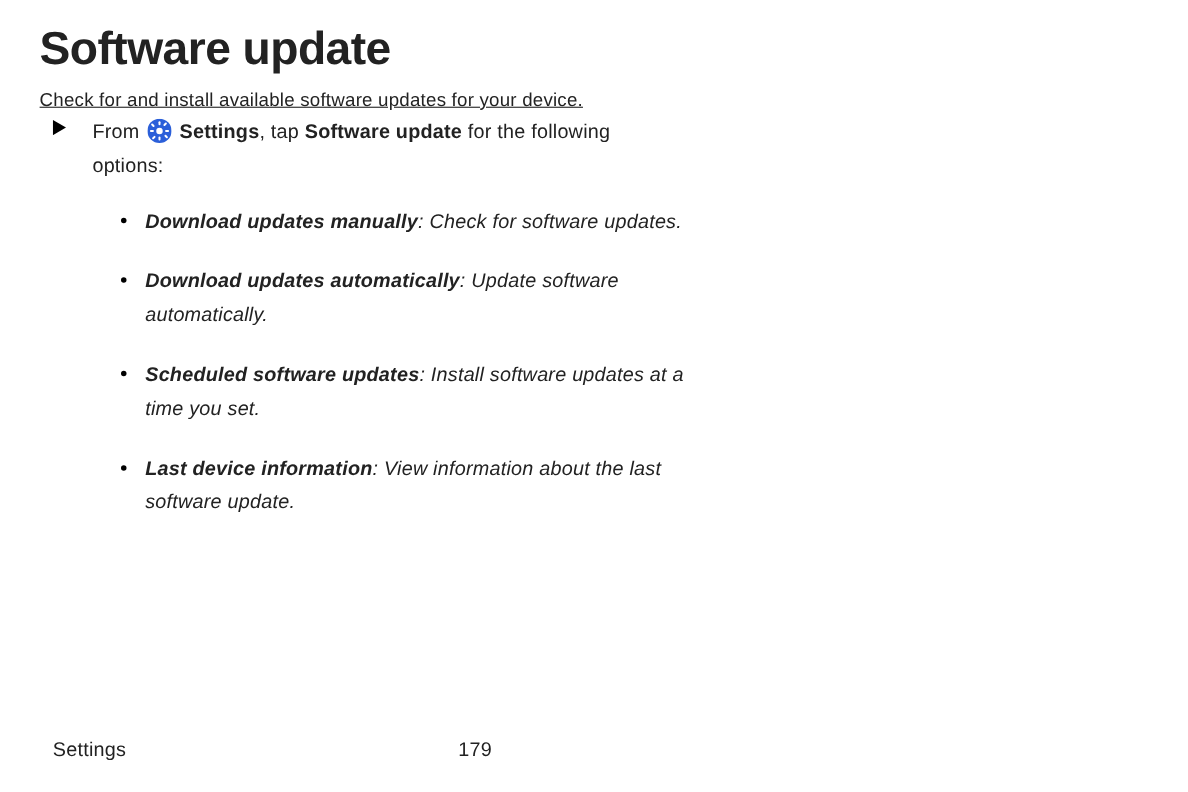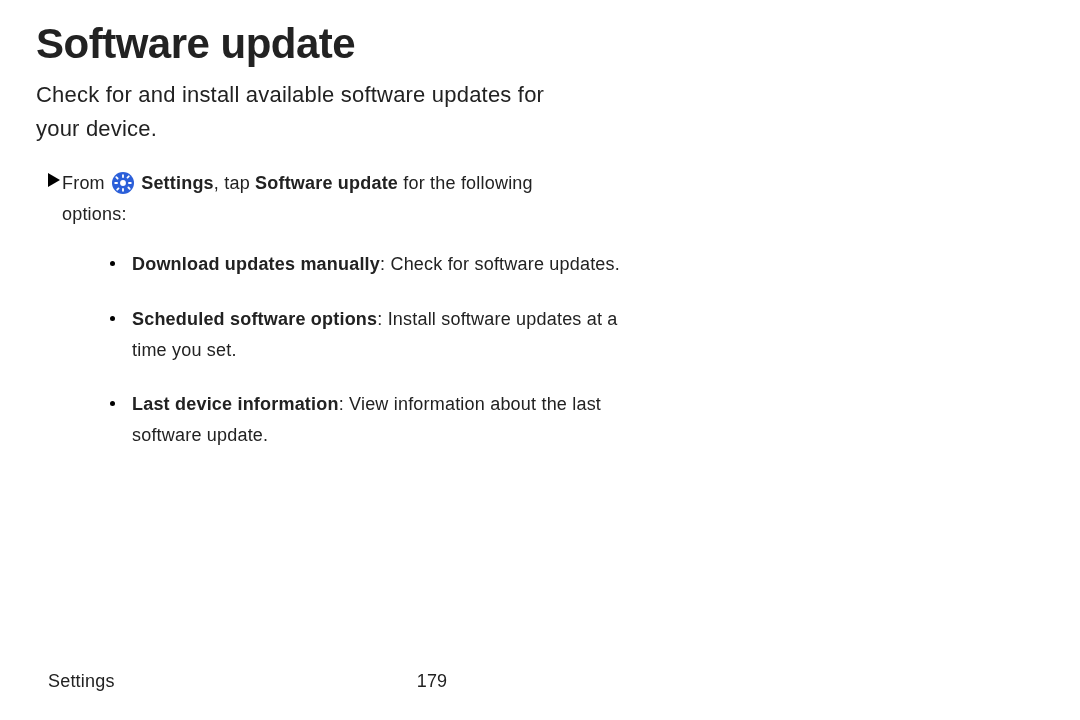--- a/index.html
+++ b/index.html
@@ -11,30 +11,30 @@
     padding: 20px 48px 0 36px;
   }
   .title {
     font-size: 42px;
     font-weight: 800;
     letter-spacing: -0.5px;
     margin-bottom: 10px;
     font-family: "Segoe UI", Arial, sans-serif;
   }
   .subtitle {
-    font-size: 22px;
+    font-size: 17px;
     line-height: 1.55;
     letter-spacing: 0.2px;
     max-width: 520px;
-    margin-bottom: 22px;
+    text-decoration: underline;
   }
   .step {
     display: flex;
     align-items: flex-start;
-    gap: 2px;
+    gap: 24px;
     margin-left: 12px;
     margin-bottom: 20px;
     max-width: 540px;
   }
   .step-arrow {
     flex: 0 0 auto;
     margin-top: 5px;
   }
   .step-text {
     font-size: 18px;
@@ -52,20 +52,21 @@
     margin-left: 70px;
     max-width: 520px;
   }
   .options li {
     position: relative;
     font-size: 18px;
     line-height: 1.7;
     letter-spacing: 0.2px;
     padding-left: 26px;
     margin-bottom: 24px;
+    font-style: italic;
   }
   .options li::before {
     content: "";
     position: absolute;
     left: 4px;
     top: 12px;
     width: 5px;
     height: 5px;
     background: #000;
     border-radius: 50%;
@@ -123,21 +124,24 @@
       </span>
       <span class="bold">Settings</span><span>, tap </span><span class="bold">Software update</span><span> for the following options:</span>
     </p>
   </div>
 
   <ul class="options">
     <li>
       <span class="bold">Download updates manually</span><span>: Check for software updates.</span>
     </li>
     <li>
-      <span class="bold">Scheduled software options</span><span>: Install software updates at a time you set.</span>
+      <span class="bold">Download updates automatically</span><span>: Update software automatically.</span>
+    </li>
+    <li>
+      <span class="bold">Scheduled software updates</span><span>: Install software updates at a time you set.</span>
     </li>
     <li>
       <span class="bold">Last device information</span><span>: View information about the last software update.</span>
     </li>
   </ul>
 
   <div class="footer">
     <span>Settings</span>
     <span class="footer-page">179</span>
     <span></span>

